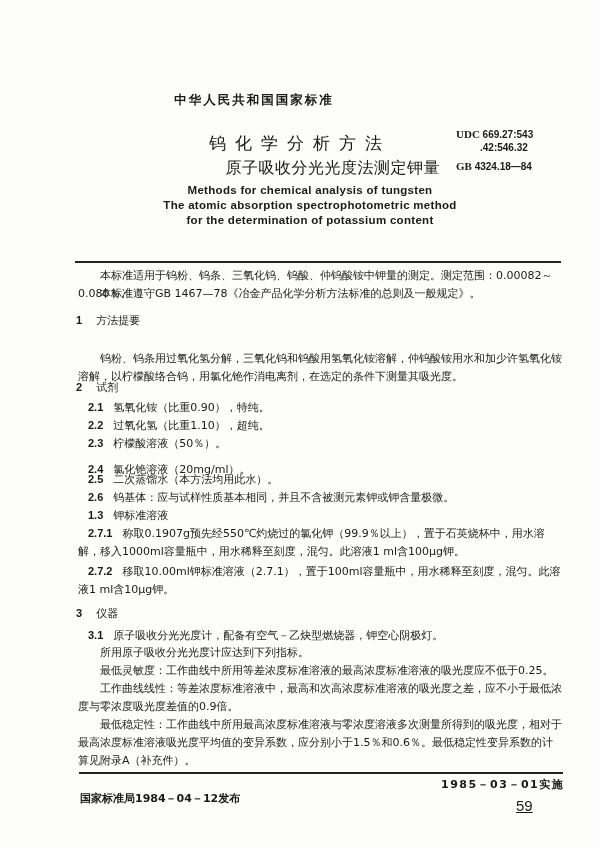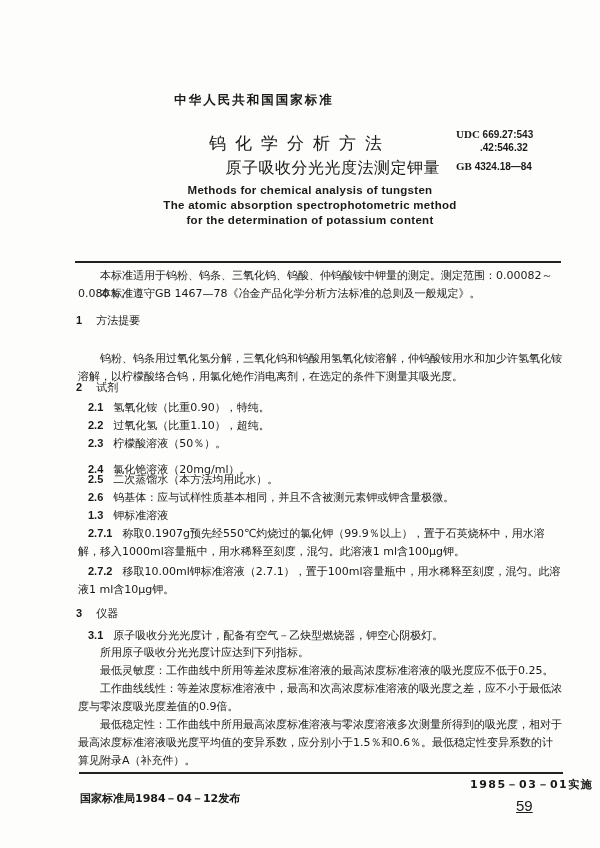--- a/index.html
+++ b/index.html
@@ -41,21 +41,21 @@
       left: 78px; width: 484px;
     }
     .indent { text-indent: 22px; }
     .heading { font-size: 11px; font-family: "DejaVu Sans", sans-serif; left: 76px; }
     .heading .num { font-weight: bold; margin-right: 14px; font-family: "Liberation Sans", sans-serif; }
     .item { font-size: 11px; font-family: "DejaVu Sans", sans-serif; left: 88px; line-height: 18px; }
     .item .num { font-weight: bold; font-family: "Liberation Sans", sans-serif; margin-right: 10px; display: inline-block; }
     .subitem { font-size: 11px; font-family: "DejaVu Sans", sans-serif; left: 78px; width: 484px; line-height: 18px; }
     .subitem .num { font-weight: bold; font-family: "Liberation Sans", sans-serif; margin-right: 10px; margin-left: 10px; }
     .footer-left { top: 779px; left: 80px; font-family: "DejaVu Sans", sans-serif; font-weight: bold; font-size: 11px; margin-top: 12px; }
-    .footer-right { top: 777px; left: 470px; font-family: "DejaVu Sans", sans-serif; font-weight: bold; font-size: 11px; letter-spacing: 1.5px; }
+    .footer-right { top: 777px; left: 441px; font-family: "DejaVu Sans", sans-serif; font-weight: bold; font-size: 11px; letter-spacing: 1.5px; }
     .pagenum { top: 797px; left: 516px; font-family: "Liberation Sans", sans-serif; font-size: 15px; text-decoration: underline; }
   </style>
 </head>
 <body>
 
 <div>
 
   <div class="abs national">中华人民共和国国家标准</div>
 
   <div class="abs title1">钨化学分析方法</div>

